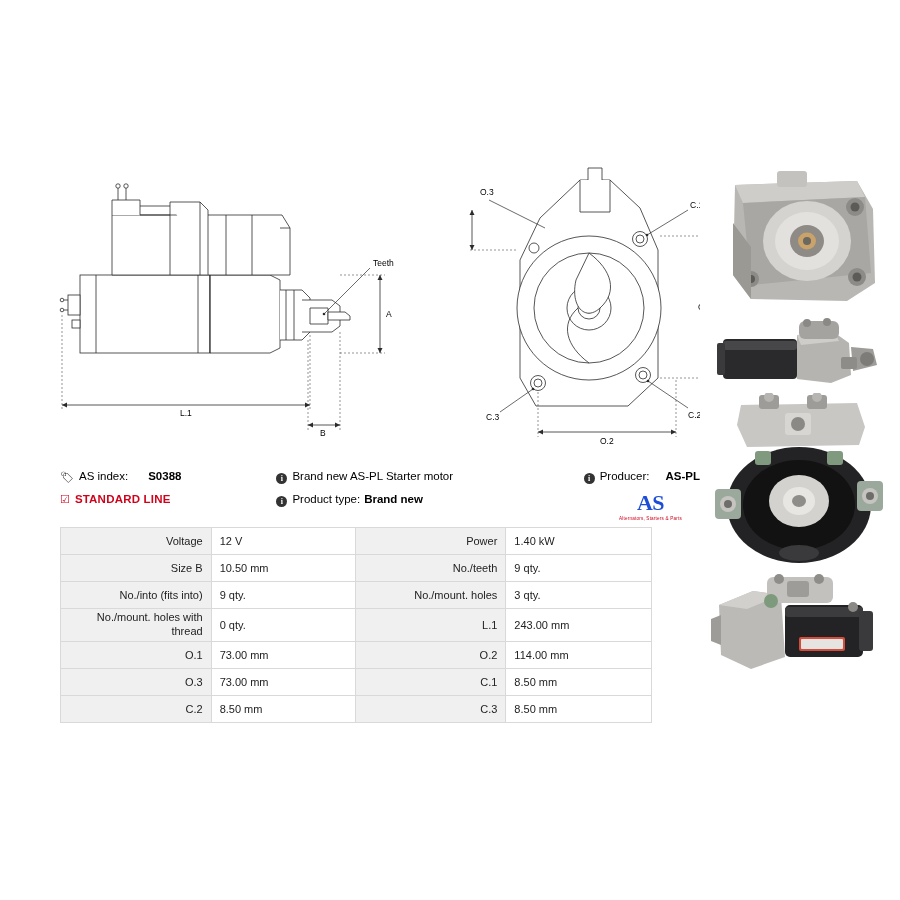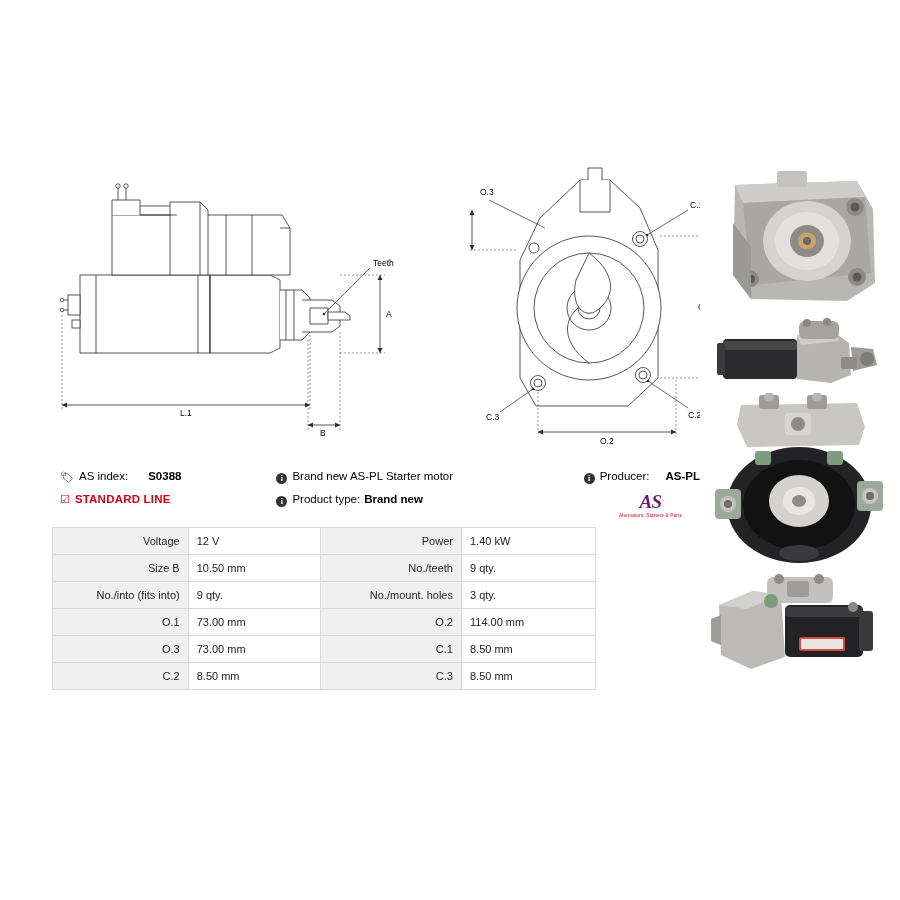--- a/index.html
+++ b/index.html
@@ -91,39 +91,38 @@
   .brand {
     position: absolute;
     right: 202px;
     top: 492px;
     width: 95px;
     text-align: center;
   }
   .brand-main {
     font-family: "Liberation Serif", serif;
     font-weight: bold;
-    font-style: italic;
-    font-size: 19px;
-    color: #701a75;
+    font-size: 22px;
+    color: #1d4ed8;
     letter-spacing: -0.5px;
     line-height: 1;
   }
   .brand-sub {
     font-size: 4.6px;
     color: #d0021b;
     letter-spacing: 0.2px;
     margin-top: 2px;
   }
 
   
   .spec-table {
     position: absolute;
-    left: 52px;
+    left: 60px;
     top: 527px;
-    width: 544px;
+    width: 592px;
     border-collapse: collapse;
     font-size: 11px;
     border-radius: 30px;
   }
   .spec-table td {
     border: 1px solid #d9d9d9;
     height: 22px;
     padding: 2px 8px;
     vertical-align: middle;
   }
@@ -341,20 +340,26 @@
         <td class="label">Size B</td>
         <td class="value">10.50 mm</td>
         <td class="label">No./teeth</td>
         <td class="value">9 qty.</td>
       </tr>
       <tr>
         <td class="label">No./into (fits into)</td>
         <td class="value">9 qty.</td>
         <td class="label">No./mount. holes</td>
         <td class="value">3 qty.</td>
+      </tr>
+      <tr>
+        <td class="label tall">No./mount. holes with thread</td>
+        <td class="value">0 qty.</td>
+        <td class="label">L.1</td>
+        <td class="value">243.00 mm</td>
       </tr>
       <tr>
         <td class="label">O.1</td>
         <td class="value">73.00 mm</td>
         <td class="label">O.2</td>
         <td class="value">114.00 mm</td>
       </tr>
       <tr>
         <td class="label">O.3</td>
         <td class="value">73.00 mm</td>

